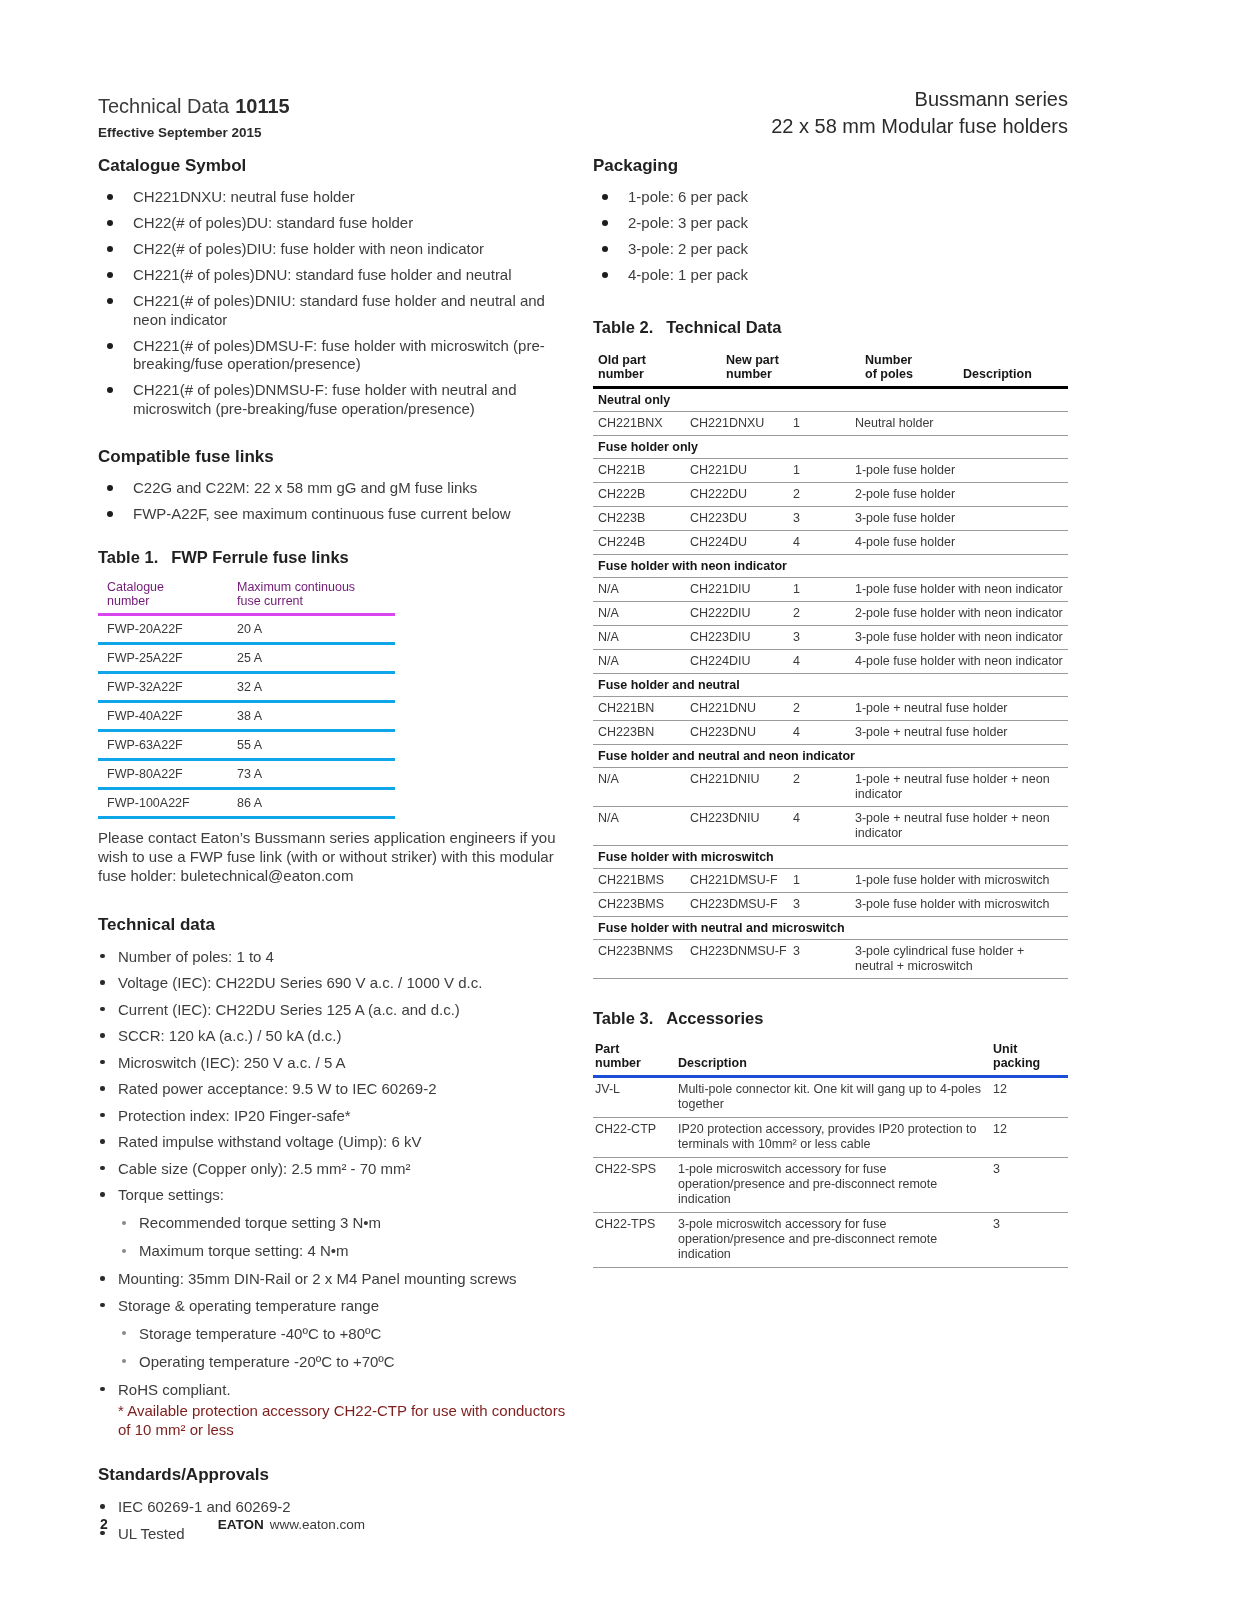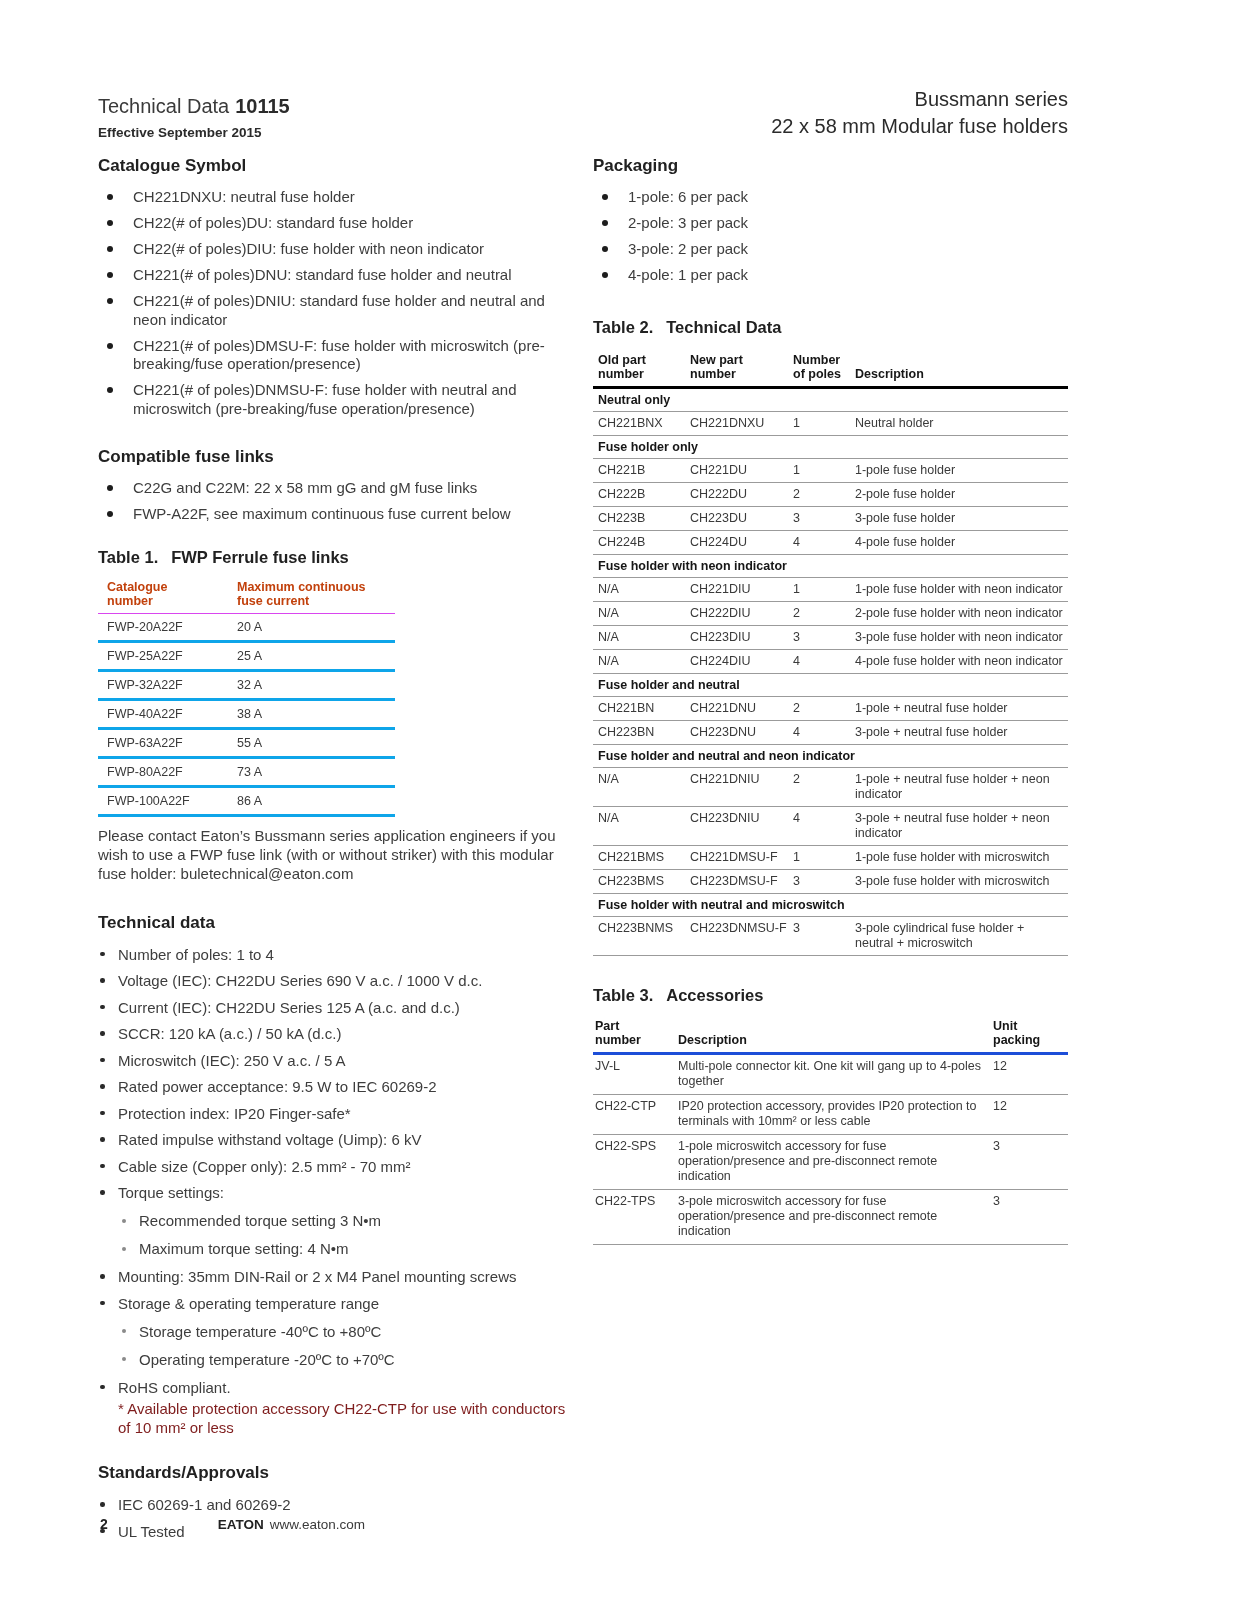--- a/index.html
+++ b/index.html
@@ -31,32 +31,32 @@
   .tlist .subdot{position:absolute;left:24px;top:7.5px;width:4px;height:4px;border-radius:50%;background:#8a8a8a;}
   .tlist .bl-note{padding-left:20px;font-size:15px;line-height:19px;margin-top:-5px;margin-bottom:7.5px;color:#7f1d1d;}
 
   
   .t-title{font-size:16.5px;font-weight:700;color:#212121;}
   .t-title .pre{margin-right:13px;}
 
   
   .t1{width:297px;margin-top:13px;}
   .t1-head{display:grid;grid-template-columns:130px 1fr;align-items:end;
-           font-size:12.5px;font-weight:700;color:#c2410c;line-height:14px;
-           padding:0 0 5px 9px;border-bottom:1px solid #d946ef;white-space:pre-line;}
+           font-size:12.5px;font-weight:400;color:#701a75;line-height:14px;
+           padding:0 0 5px 9px;border-bottom:3px solid #d946ef;white-space:pre-line;}
   .t1-row{display:grid;grid-template-columns:130px 1fr;font-size:12.5px;color:#3a3a3a;
           padding:6px 0 6px 9px;border-bottom:3px solid #0ea5e9;}
 
   .contact{font-size:15px;line-height:19px;color:#3d3d3d;margin-top:9px;}
 
   
   .t2{margin-top:16px;}
   .t2-head{display:grid;grid-template-columns:92px 103px 62px 1fr;align-items:end;
            font-size:12.5px;font-weight:700;color:#161616;line-height:14px;
-           padding:0 0 5px 5px;border-bottom:3px solid #000;white-space:pre-line;}
+           padding:0 0 5px 5px;border-bottom:3px solid #000;white-space:pre-line;gap:36px;}
   .t2-sec{font-size:12.5px;font-weight:700;color:#161616;padding:4px 0 4px 5px;border-bottom:1px solid #9b9b9b;}
   .t2-row{display:grid;grid-template-columns:92px 103px 62px 1fr;font-size:12.5px;color:#3a3a3a;
           line-height:15px;padding:4px 0 4px 5px;border-bottom:1px solid #9b9b9b;}
   .t2-row > div:last-child{padding-right:4px;}
 
   
   .t3{margin-top:14px;}
   .t3-head{display:grid;grid-template-columns:83px 315px 1fr;align-items:end;
            font-size:12.5px;font-weight:700;color:#161616;line-height:14px;
            padding:0 0 5px 2px;border-bottom:3px solid #1d4ed8;white-space:pre-line;}
@@ -283,20 +283,21 @@
               <div>CH221DNIU</div>
               <div>2</div>
               <div>1-pole + neutral fuse holder + neon indicator</div>
             </div>
             <div class="t2-row">
               <div>N/A</div>
               <div>CH223DNIU</div>
               <div>4</div>
               <div>3-pole + neutral fuse holder + neon indicator</div>
             </div>
+            <div class="t2-sec">Fuse holder with microswitch</div>
             <div class="t2-row">
               <div>CH221BMS</div>
               <div>CH221DMSU-F</div>
               <div>1</div>
               <div>1-pole fuse holder with microswitch</div>
             </div>
             <div class="t2-row">
               <div>CH223BMS</div>
               <div>CH223DMSU-F</div>
               <div>3</div>

